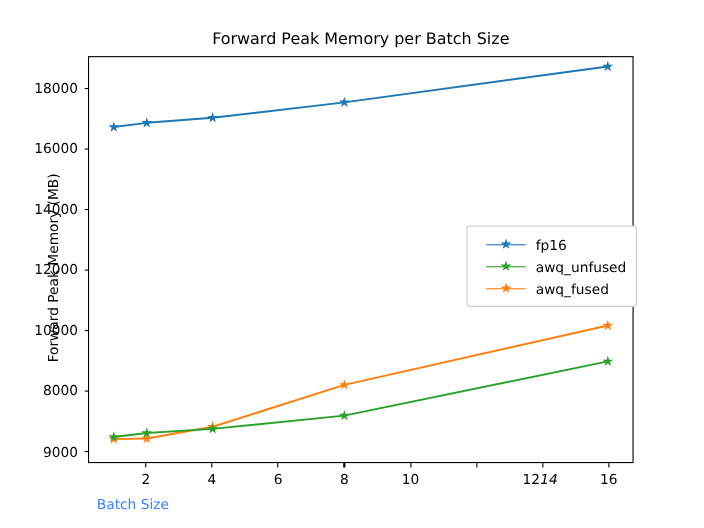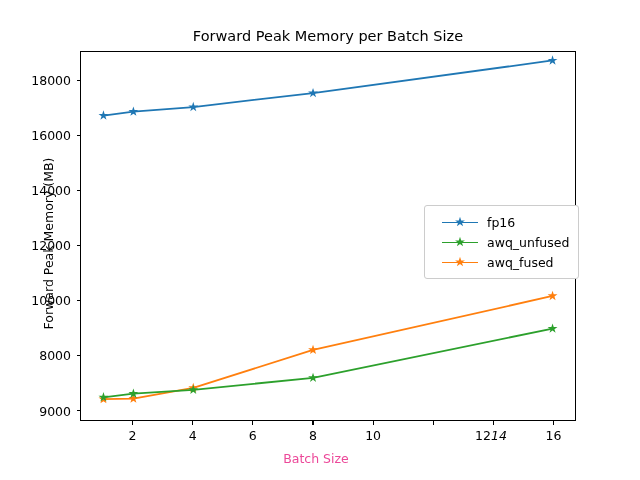--- a/index.html
+++ b/index.html
@@ -81,26 +81,26 @@
   .xtick-label {
     position: absolute;
     top: 428px;
     font-size: 12.5px;
     color: #000000;
     transform: translateX(-50%);
     white-space: nowrap;
   }
   #xlabel {
     position: absolute;
-    left: 68px;
+    left: 88px;
     top: 451px;
     width: 496px;
-    text-align: center;
-    font-size: 12.5px;
-    color: #ec4899;
+    text-align: left;
+    font-size: 12.5px;
+    color: #3b82f6;
     white-space: nowrap;
   }
   #ylabel {
     position: absolute;
     left: -92px;
     top: 236px;
     width: 280px;
     text-align: center;
     font-size: 12.5px;
     color: #000000;

